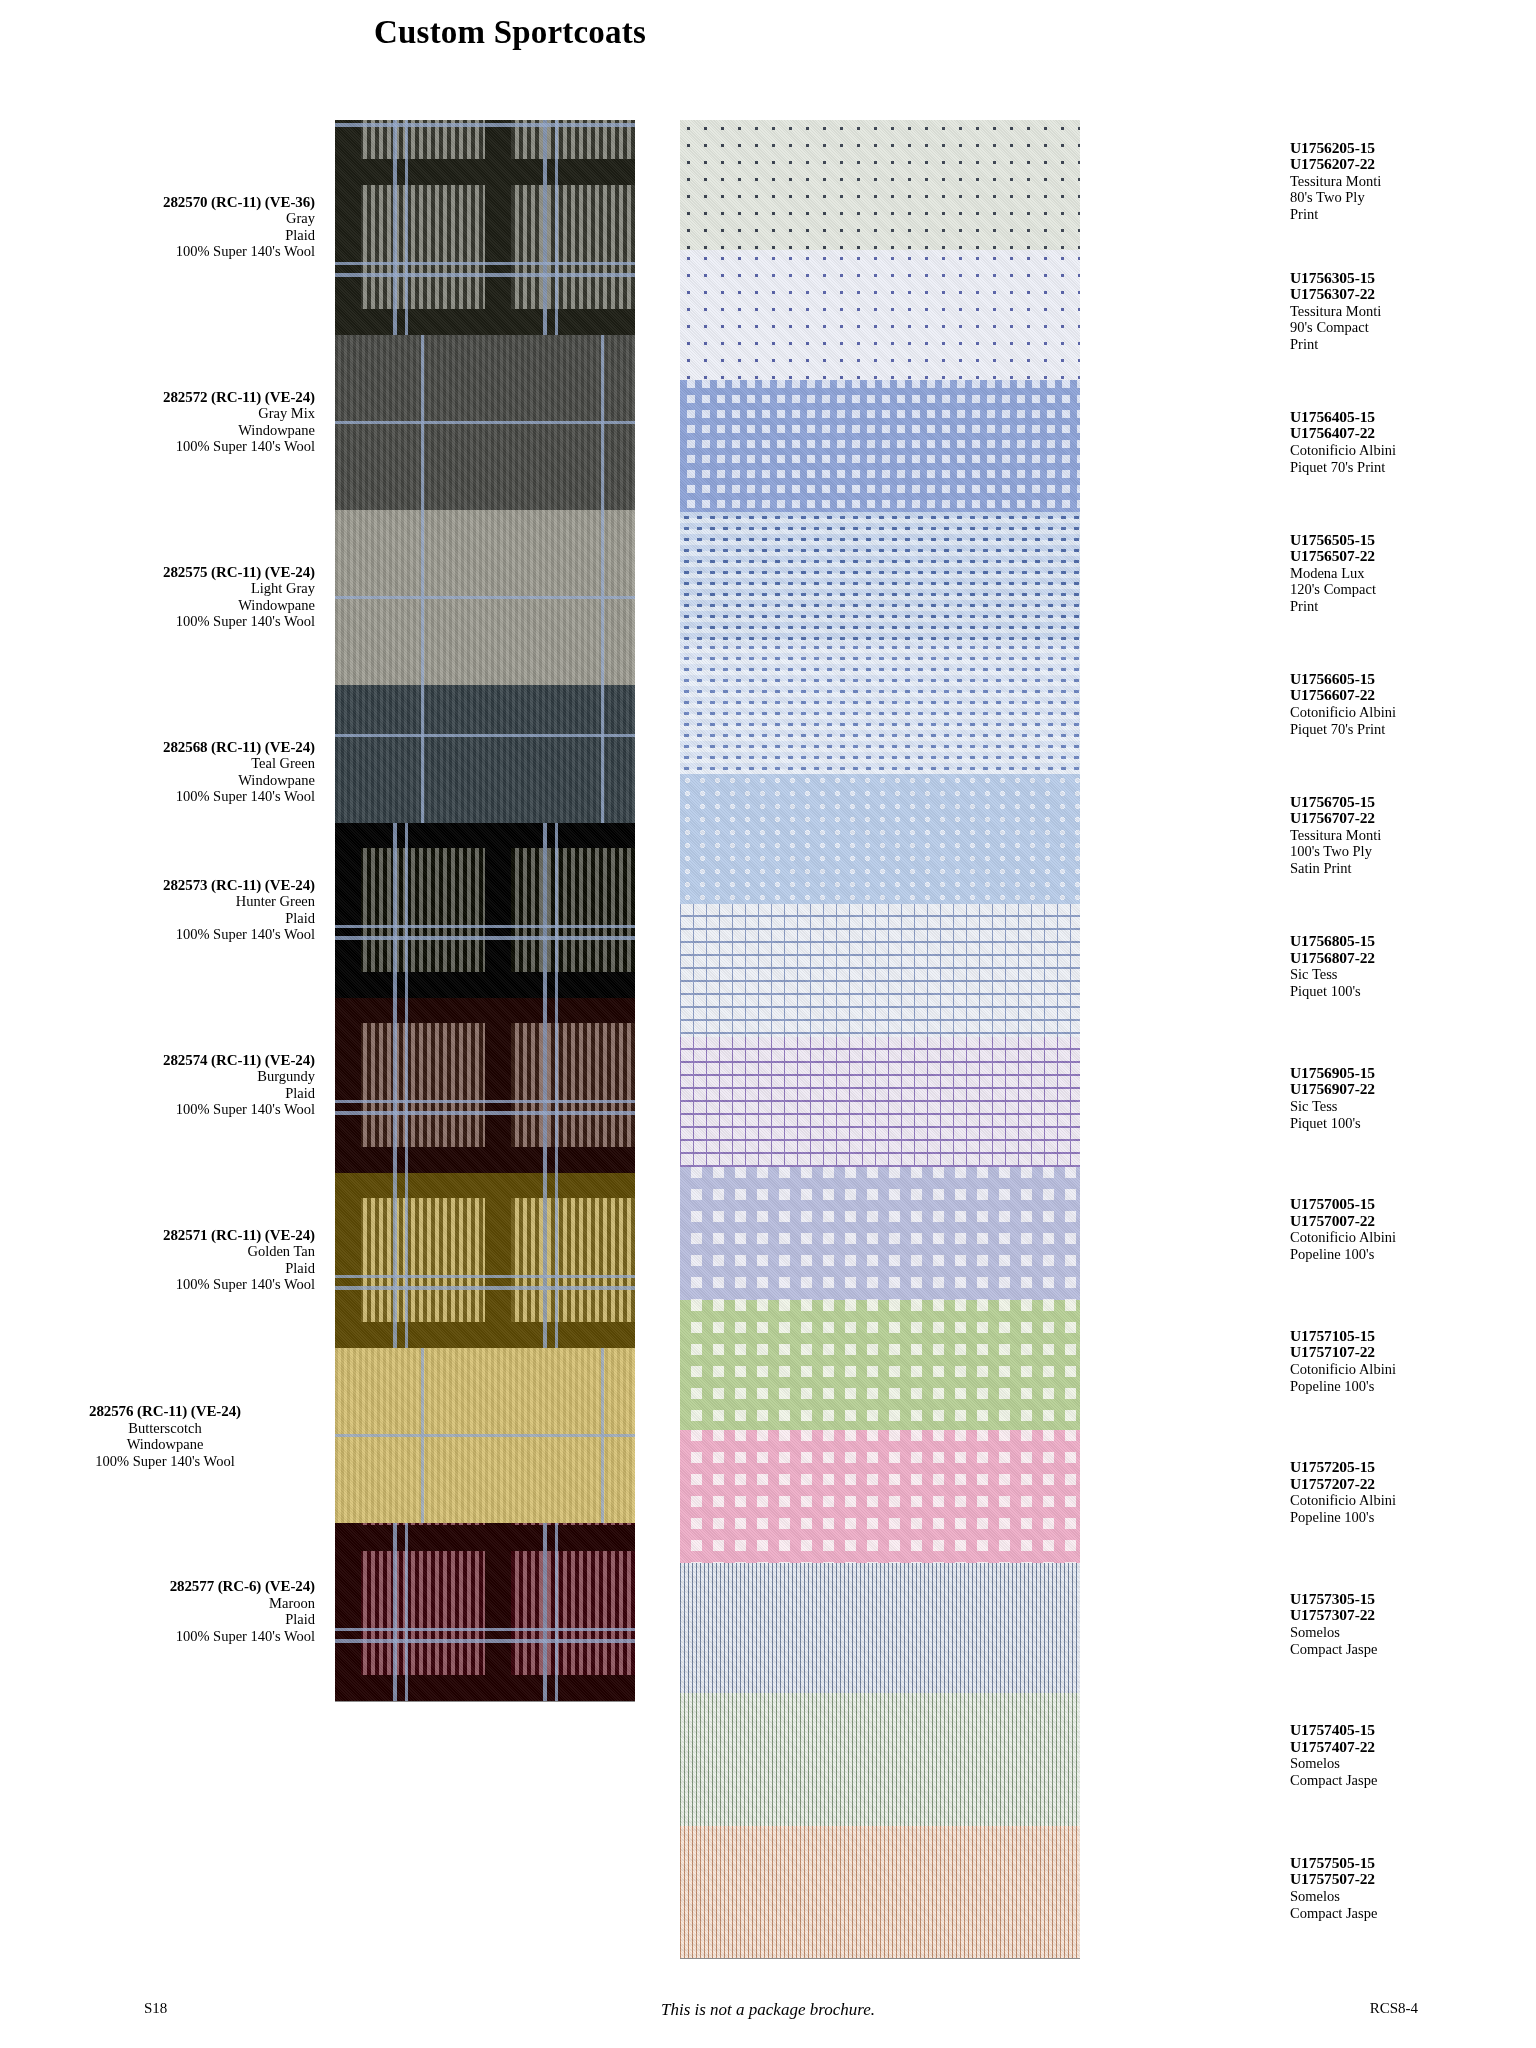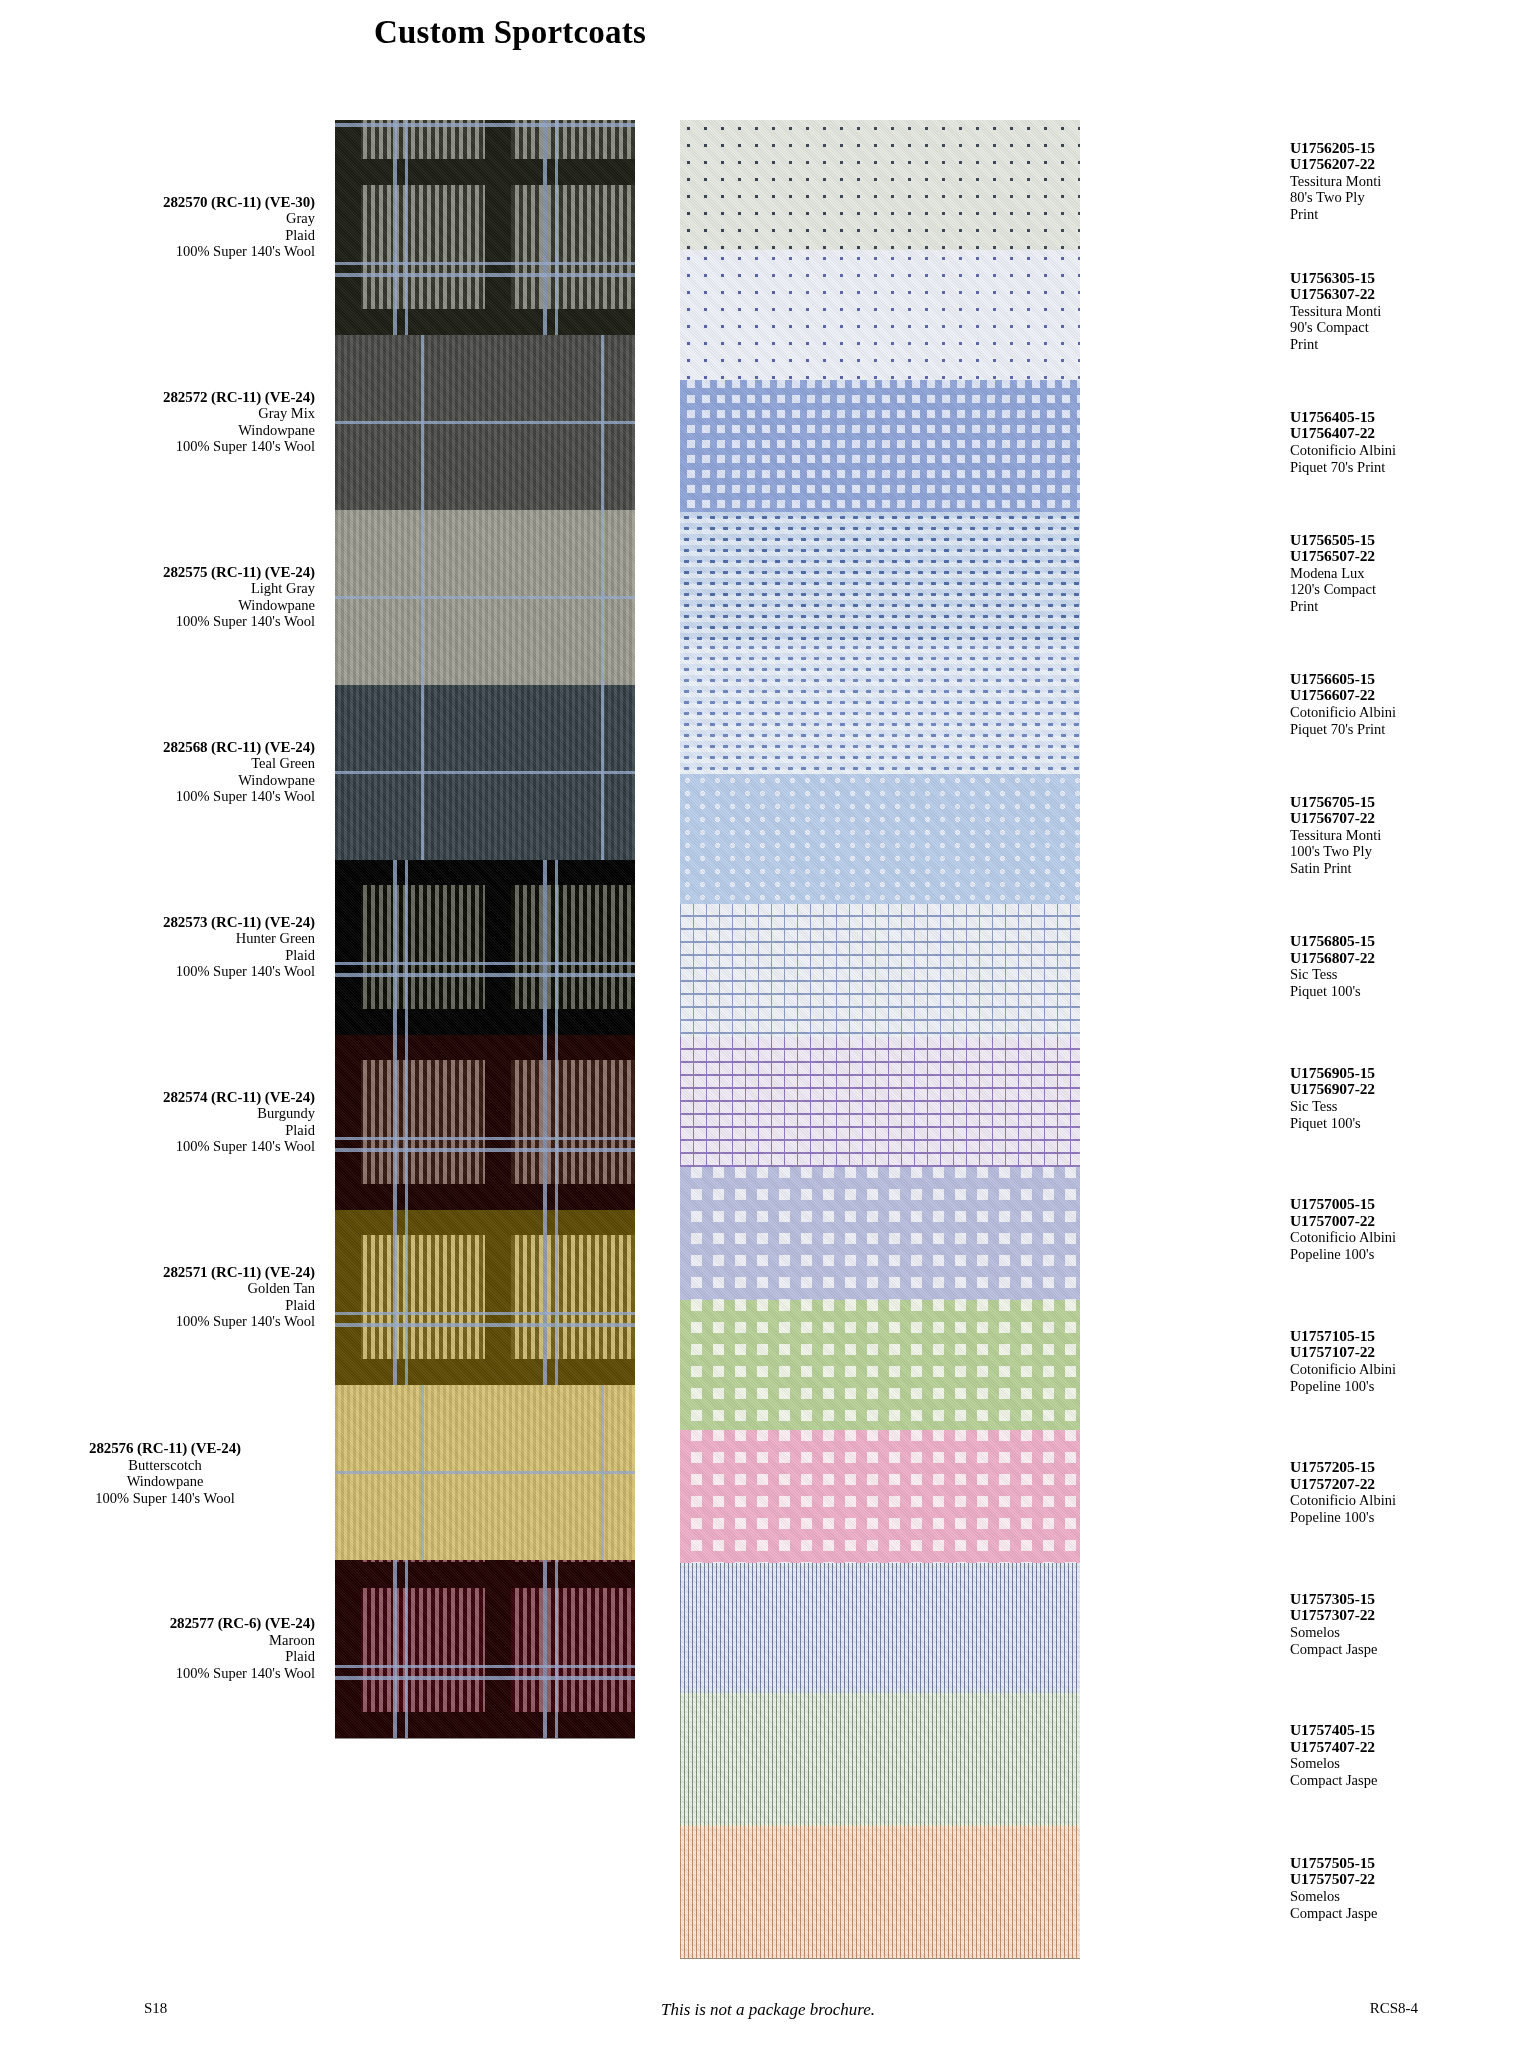--- a/index.html
+++ b/index.html
@@ -125,21 +125,21 @@
 
 <div class="header-row">
   <div class="col-title" id="title-sportcoats">Custom Sportcoats</div>
 </div>
 
 <div class="column" id="column-sportcoats">
   <div class="swatch-stack" id="stack-sportcoats">
       <div class="swatch-row" style="height: 215px;">
         <div class="swatch" style="background: repeating-linear-gradient(90deg, transparent 0px, transparent 58px, rgba(150, 170, 205, 0.8) 58px, rgba(150, 170, 205, 0.8) 62px, transparent 62px, transparent 70px, rgba(150, 170, 205, 0.8) 70px, rgba(150, 170, 205, 0.8) 73px, transparent 73px, transparent 150px), repeating-linear-gradient(0deg, transparent 0px, transparent 58px, rgba(150, 170, 205, 0.8) 58px, rgba(150, 170, 205, 0.8) 62px, transparent 62px, transparent 70px, rgba(150, 170, 205, 0.8) 70px, rgba(150, 170, 205, 0.8) 73px, transparent 73px, transparent 150px), repeating-linear-gradient(90deg, rgb(28, 29, 20) 0px, rgb(28, 29, 20) 26px, transparent 26px, transparent 150px), repeating-linear-gradient(0deg, rgb(28, 29, 20) 0px, rgb(28, 29, 20) 26px, transparent 26px, transparent 150px), repeating-linear-gradient(90deg, rgb(50, 51, 42) 0px, rgb(50, 51, 42) 4px, rgb(142, 143, 134) 4px, rgb(142, 143, 134) 8px), repeating-linear-gradient(0deg, rgb(70, 71, 62) 0px, rgb(70, 71, 62) 4px, rgb(170, 171, 162) 4px, rgb(170, 171, 162) 8px), linear-gradient(rgb(90, 91, 82), rgb(90, 91, 82));"></div>
         <div class="label label-left" style="top: 73.5px;">
-          <div class="code">282570 (RC-11) (VE-30)</div>
+          <div class="code">282570 (RC-11) (VE-36)</div>
           <div>Gray</div>
           <div>Plaid</div>
           <div>100% Super 140's Wool</div>
         </div>
       </div>
       <div class="swatch-row" style="height: 175px; border-radius: 15px;">
         <div class="swatch" style="background: repeating-linear-gradient(90deg, transparent 0px, transparent 86px, rgba(150, 170, 205, 0.8) 86px, rgba(150, 170, 205, 0.8) 89px, transparent 89px, transparent 180px), repeating-linear-gradient(0deg, transparent 0px, transparent 86px, rgba(150, 170, 205, 0.8) 86px, rgba(150, 170, 205, 0.8) 89px, transparent 89px, transparent 180px), repeating-linear-gradient(90deg, rgb(64, 65, 61) 0px, rgb(64, 65, 61) 3px, rgb(86, 87, 83) 3px, rgb(86, 87, 83) 6px), repeating-linear-gradient(0deg, rgb(62, 63, 59) 0px, rgb(62, 63, 59) 3px, rgb(84, 85, 81) 3px, rgb(84, 85, 81) 6px), linear-gradient(rgb(76, 77, 73), rgb(76, 77, 73));"></div>
         <div class="label label-left" style="top: 53.5px;">
           <div class="code">282572 (RC-11) (VE-24)</div>
           <div>Gray Mix</div>
@@ -149,21 +149,21 @@
       </div>
       <div class="swatch-row" style="height: 175px;">
         <div class="swatch" style="background: repeating-linear-gradient(90deg, transparent 0px, transparent 86px, rgba(150, 170, 205, 0.8) 86px, rgba(150, 170, 205, 0.8) 89px, transparent 89px, transparent 180px), repeating-linear-gradient(0deg, transparent 0px, transparent 86px, rgba(150, 170, 205, 0.8) 86px, rgba(150, 170, 205, 0.8) 89px, transparent 89px, transparent 180px), repeating-linear-gradient(90deg, rgb(143, 142, 132) 0px, rgb(143, 142, 132) 3px, rgb(165, 164, 154) 3px, rgb(165, 164, 154) 6px), repeating-linear-gradient(0deg, rgb(141, 140, 130) 0px, rgb(141, 140, 130) 3px, rgb(163, 162, 152) 3px, rgb(163, 162, 152) 6px), linear-gradient(rgb(155, 154, 144), rgb(155, 154, 144));"></div>
         <div class="label label-left" style="top: 53.5px;">
           <div class="code">282575 (RC-11) (VE-24)</div>
           <div>Light Gray</div>
           <div>Windowpane</div>
           <div>100% Super 140's Wool</div>
         </div>
       </div>
-      <div class="swatch-row" style="height: 175px;">
+      <div class="swatch-row" style="height: 138px;">
         <div class="swatch" style="background: repeating-linear-gradient(90deg, transparent 0px, transparent 86px, rgba(150, 170, 205, 0.8) 86px, rgba(150, 170, 205, 0.8) 89px, transparent 89px, transparent 180px), repeating-linear-gradient(0deg, transparent 0px, transparent 86px, rgba(150, 170, 205, 0.8) 86px, rgba(150, 170, 205, 0.8) 89px, transparent 89px, transparent 180px), repeating-linear-gradient(90deg, rgb(45, 56, 62) 0px, rgb(45, 56, 62) 3px, rgb(67, 78, 84) 3px, rgb(67, 78, 84) 6px), repeating-linear-gradient(0deg, rgb(43, 54, 60) 0px, rgb(43, 54, 60) 3px, rgb(65, 76, 82) 3px, rgb(65, 76, 82) 6px), linear-gradient(rgb(57, 68, 74), rgb(57, 68, 74));"></div>
         <div class="label label-left" style="top: 53.5px;">
           <div class="code">282568 (RC-11) (VE-24)</div>
           <div>Teal Green</div>
           <div>Windowpane</div>
           <div>100% Super 140's Wool</div>
         </div>
       </div>
       <div class="swatch-row" style="height: 175px;">
         <div class="swatch" style="background: repeating-linear-gradient(90deg, transparent 0px, transparent 58px, rgba(150, 170, 205, 0.8) 58px, rgba(150, 170, 205, 0.8) 62px, transparent 62px, transparent 70px, rgba(150, 170, 205, 0.8) 70px, rgba(150, 170, 205, 0.8) 73px, transparent 73px, transparent 150px), repeating-linear-gradient(0deg, transparent 0px, transparent 58px, rgba(150, 170, 205, 0.8) 58px, rgba(150, 170, 205, 0.8) 62px, transparent 62px, transparent 70px, rgba(150, 170, 205, 0.8) 70px, rgba(150, 170, 205, 0.8) 73px, transparent 73px, transparent 150px), repeating-linear-gradient(90deg, rgb(0, 0, 0) 0px, rgb(0, 0, 0) 26px, transparent 26px, transparent 150px), repeating-linear-gradient(0deg, rgb(0, 0, 0) 0px, rgb(0, 0, 0) 26px, transparent 26px, transparent 150px), repeating-linear-gradient(90deg, rgb(10, 11, 2) 0px, rgb(10, 11, 2) 4px, rgb(102, 103, 94) 4px, rgb(102, 103, 94) 8px), repeating-linear-gradient(0deg, rgb(30, 31, 22) 0px, rgb(30, 31, 22) 4px, rgb(130, 131, 122) 4px, rgb(130, 131, 122) 8px), linear-gradient(rgb(50, 51, 42), rgb(50, 51, 42));"></div>

